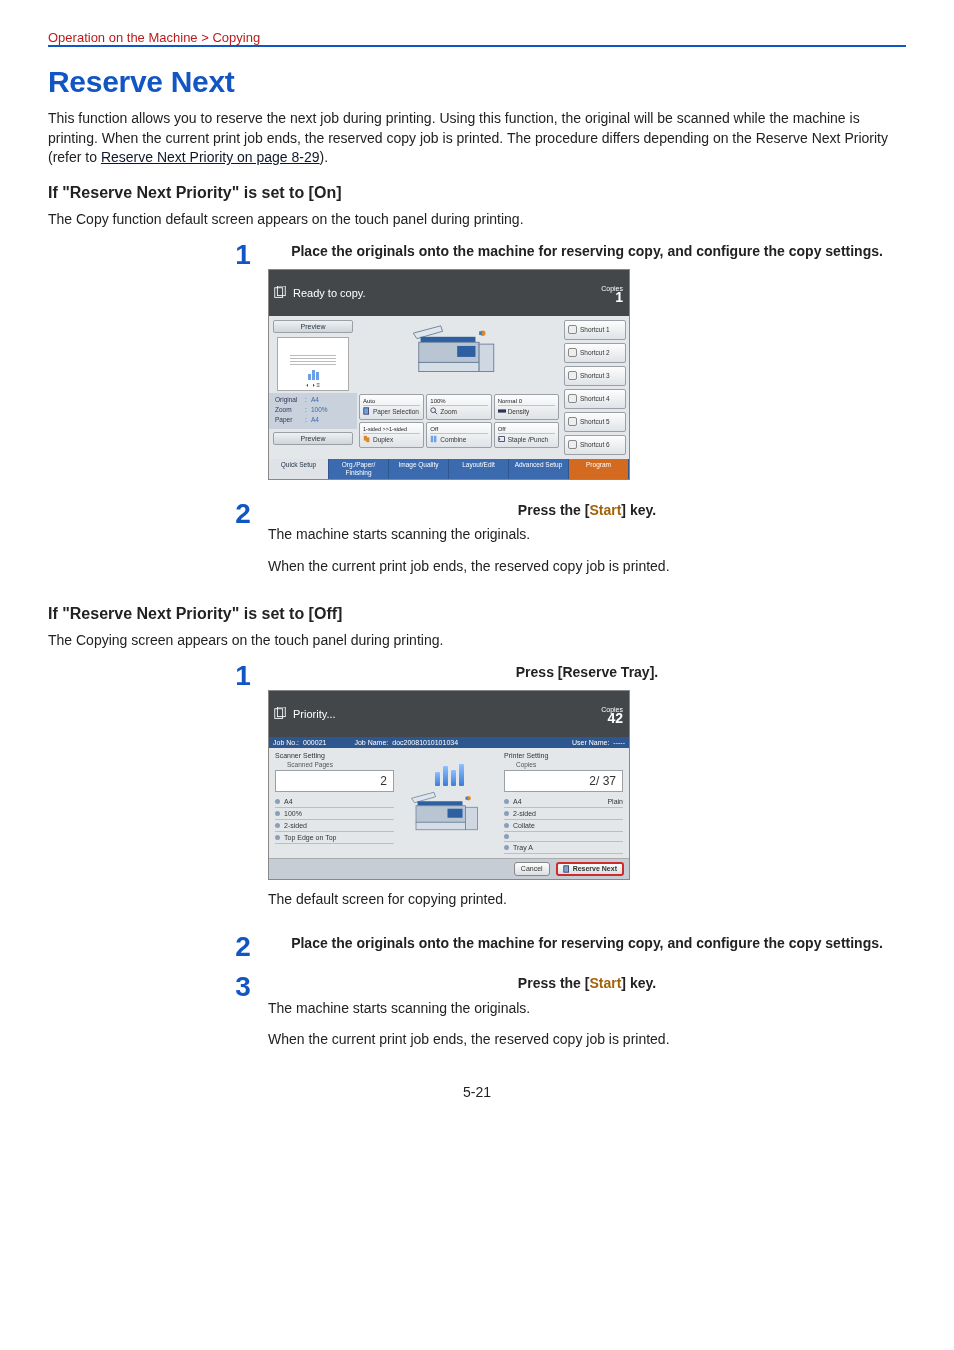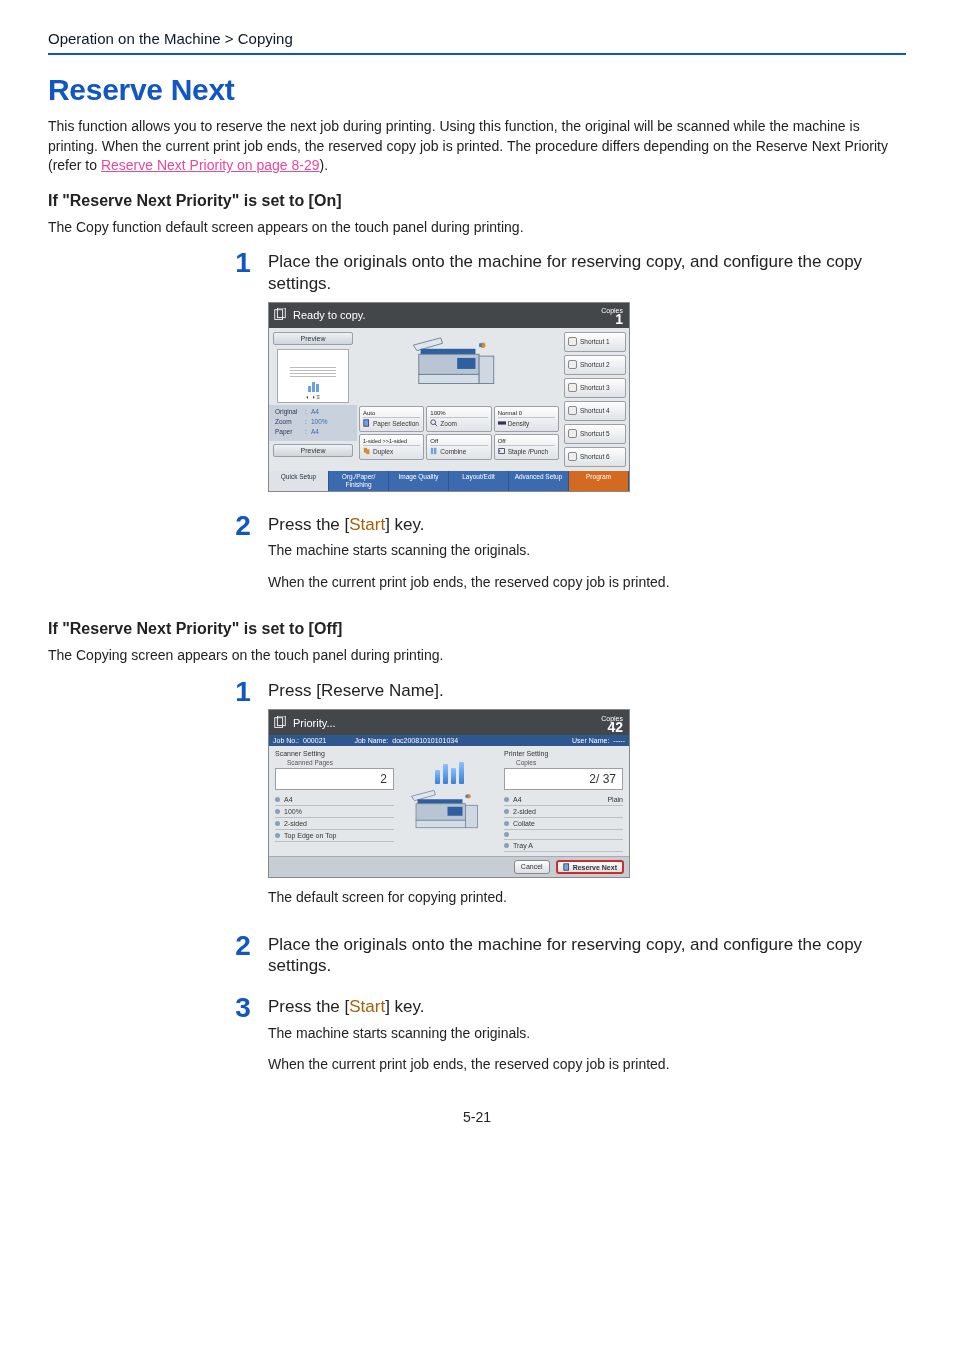--- a/index.html
+++ b/index.html
@@ -7,43 +7,42 @@
     font-family: Arial, Helvetica, sans-serif;
     font-size: 13px;
     color: #222;
     background: #fff;
     width: 954px;
   }
   .page {
     padding: 30px 48px 30px 48px;
   }
   .breadcrumb {
-    font-size: 15px;
-    color: #0f172a;
-    margin-bottom: 6px;
+    font-size: 13px;
+    color: #b91c1c;
   }
   .hr-top {
     border: none;
     border-top: 2px solid #1256c4;
     margin: 0 0 18px 0;
   }
   h1.title {
     color: #1256c4;
     font-size: 30px;
     font-weight: 900;
     margin: 0 0 10px 0;
     font-family: Arial Black, Arial, sans-serif;
     letter-spacing: -0.3px;
   }
   p.body {
     font-size: 14px;
     line-height: 1.4;
     margin: 0 0 12px 0;
   }
-  a.link { color: #ec4899; }
+  a.link { color: #0f172a; }
   h2.subhead {
     font-size: 16px;
     font-weight: bold;
     margin: 16px 0 8px 0;
   }
   .step-num {
     color: #1256c4;
     font-family: Arial Black, Arial, sans-serif;
     font-size: 28px;
     font-weight: 900;
@@ -53,45 +52,46 @@
   }
   .step-row {
     display: flex;
     align-items: flex-start;
     gap: 10px;
     margin-top: 12px;
   }
   .step-row .step-content { flex: 1; }
   .step-title {
     font-family: Arial Black, Arial, sans-serif;
-    font-size: 17px;
-    font-weight: 400;
+    font-size: 14px;
+    font-weight: 700;
     line-height: 1.25;
     margin: 2px 0 6px 0;
+    text-align: center;
   }
   .step-title .blue { color: #a16207; }
   .indent-block { margin-left: 180px; }
   .page-num { text-align: center; font-size: 14px; margin-top: 22px; }
 
   
   .panel {
     width: 360px;
     border: 1px solid #888;
     font-size: 7px;
     color: #333;
     background: #f3f3f3;
     margin: 8px 0 8px 0;
   }
   .panel .topbar {
     display: flex;
     align-items: center;
     background: #44474a;
     color: #fff;
-    height: 25px;
-    padding: 0 4px;
+    height: 14px;
+    padding: 16px 4px;
     font-size: 11px;
   }
   .icon-doc {
     width: 14px; height: 14px; margin-right:6px;
     display:inline-block;
   }
   .icon-doc svg{width:14px;height:14px;}
   .copies-box {
     margin-left:auto; text-align:right; font-size:7px; line-height:10px; padding-right:2px;
   }
@@ -380,21 +380,21 @@
     </div>
   </div>
 
   <h2 class="subhead">If "Reserve Next Priority" is set to [Off]</h2>
   <p class="body">The Copying screen appears on the touch panel during printing.</p>
 
   <div class="indent-block">
     <div class="step-row">
       <div class="step-num">1</div>
       <div class="step-content">
-        <div class="step-title">Press [Reserve Name].</div>
+        <div class="step-title">Press [Reserve Tray].</div>
 
         <div class="panel">
           <div class="topbar">
             <span class="icon-doc">
               <svg viewBox="0 0 16 16">
                   <rect x="2" y="2" width="9" height="11" fill="none" stroke="#fff" stroke-width="1"></rect>
                   <rect x="5" y="0" width="9" height="11" fill="none" stroke="#fff" stroke-width="1"></rect>
                 </svg>
             </span>
             <span>Priority...</span>

